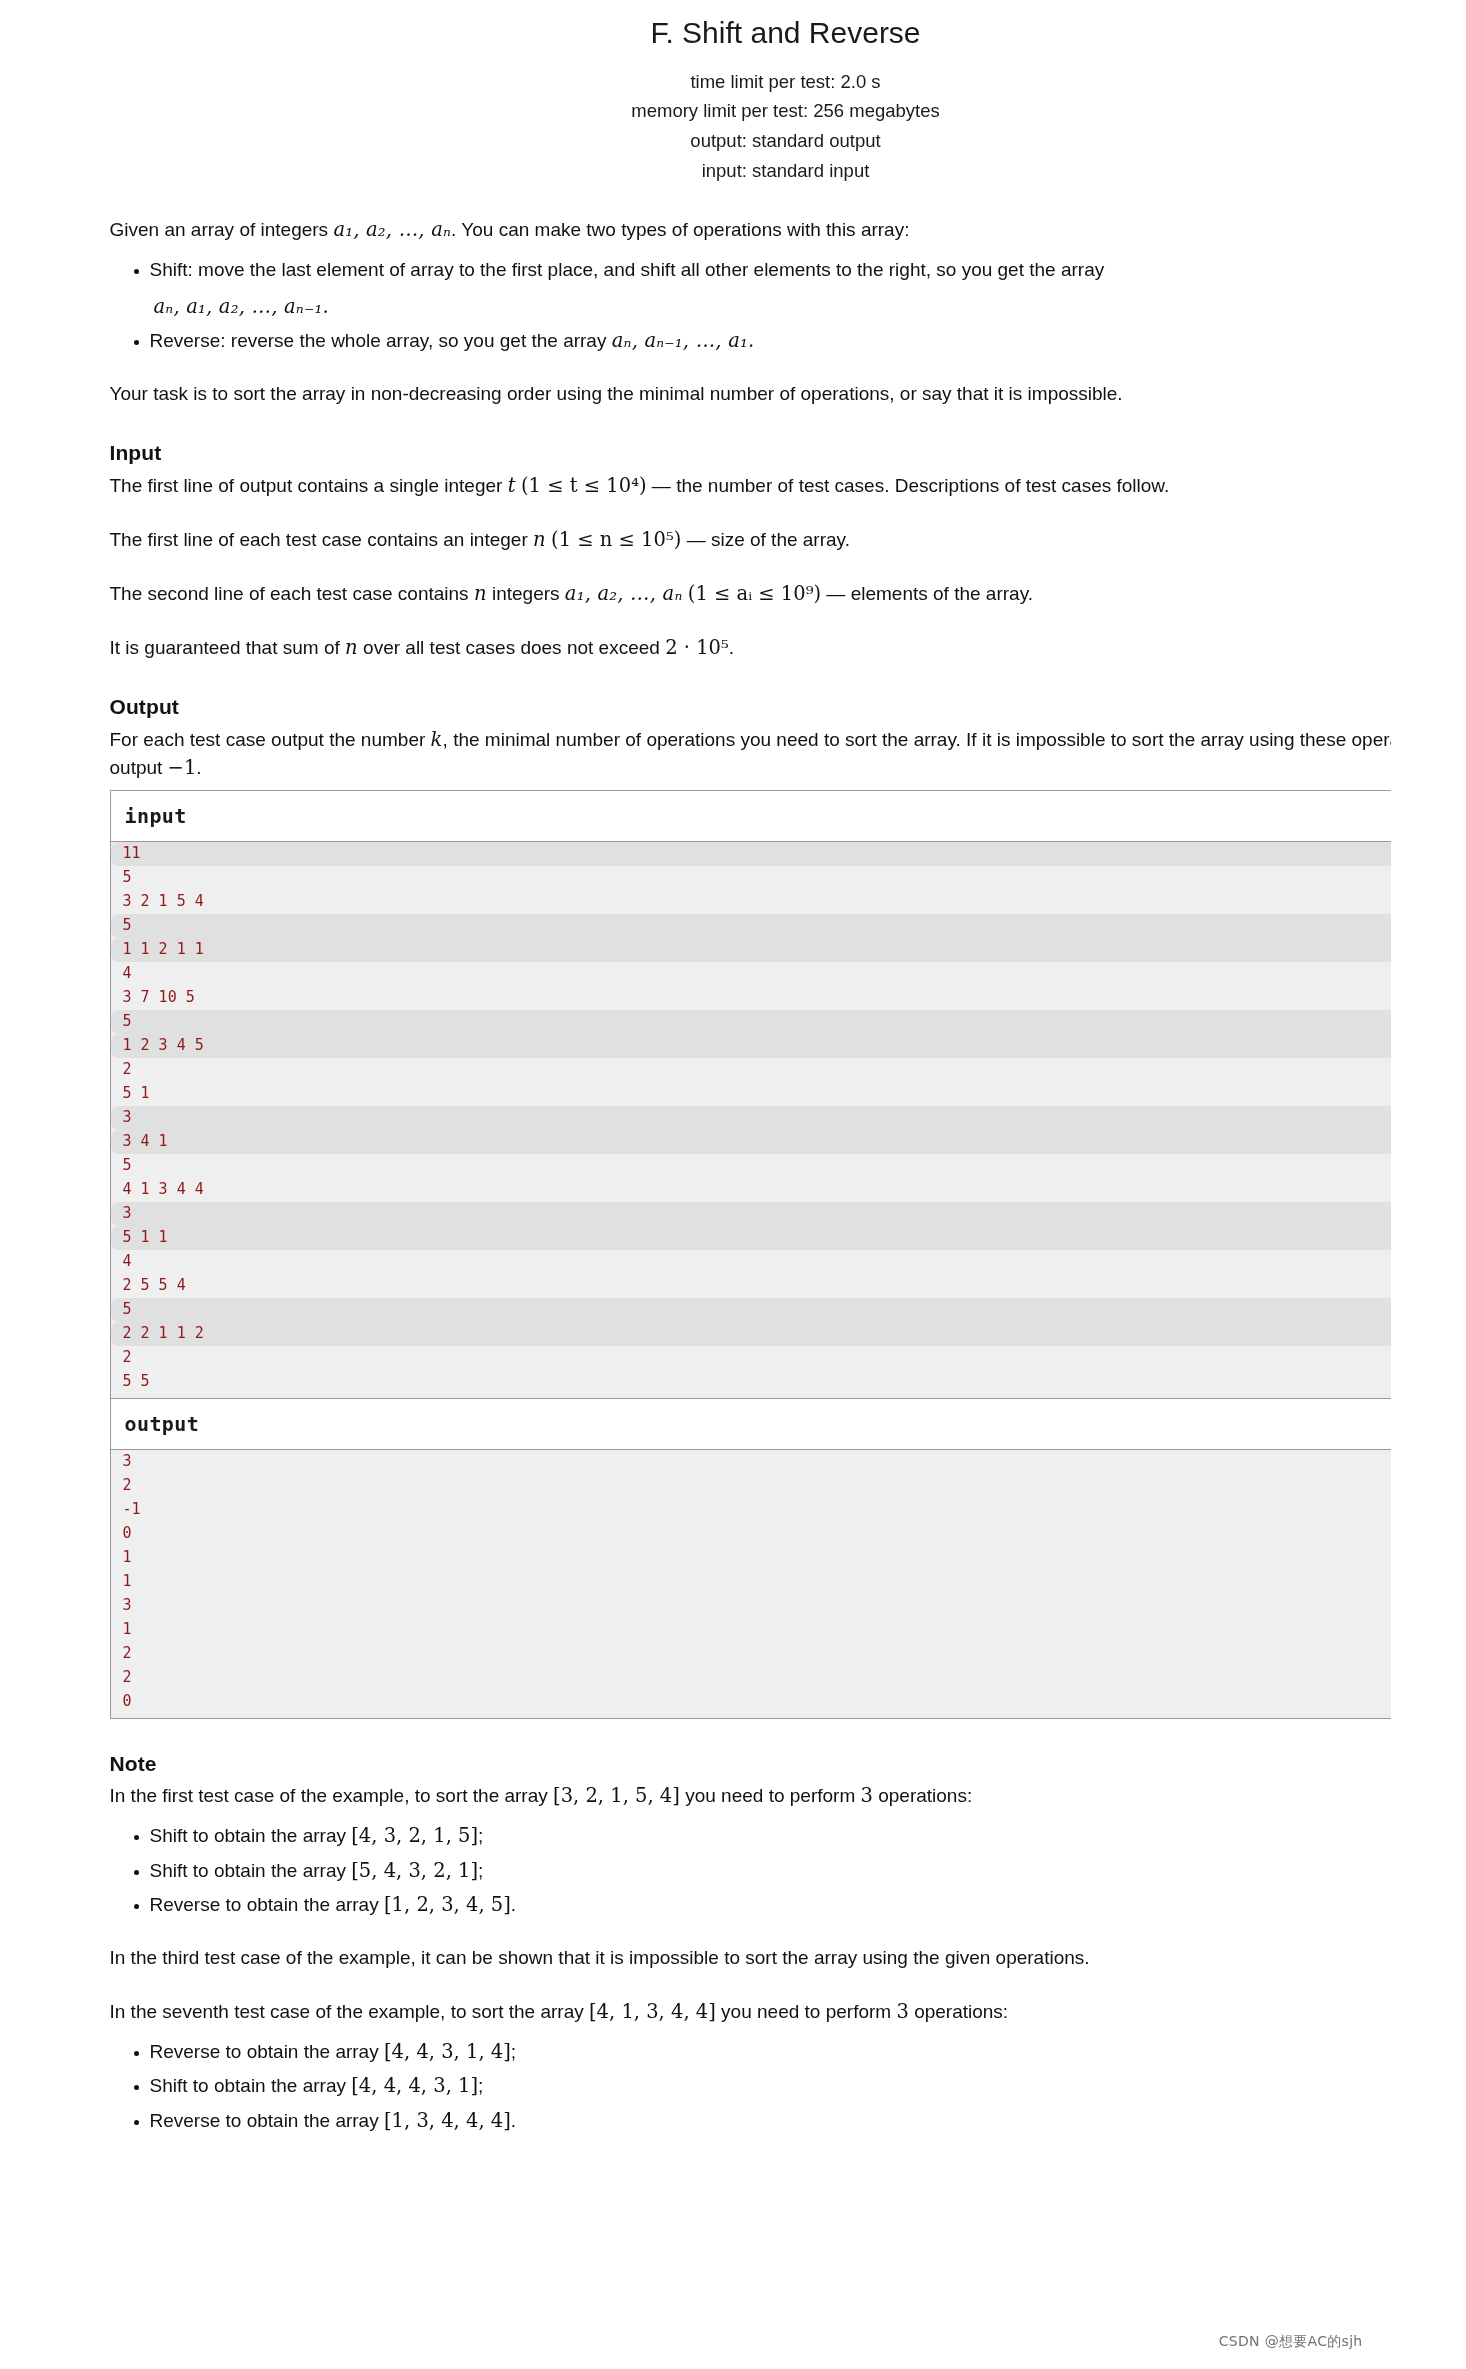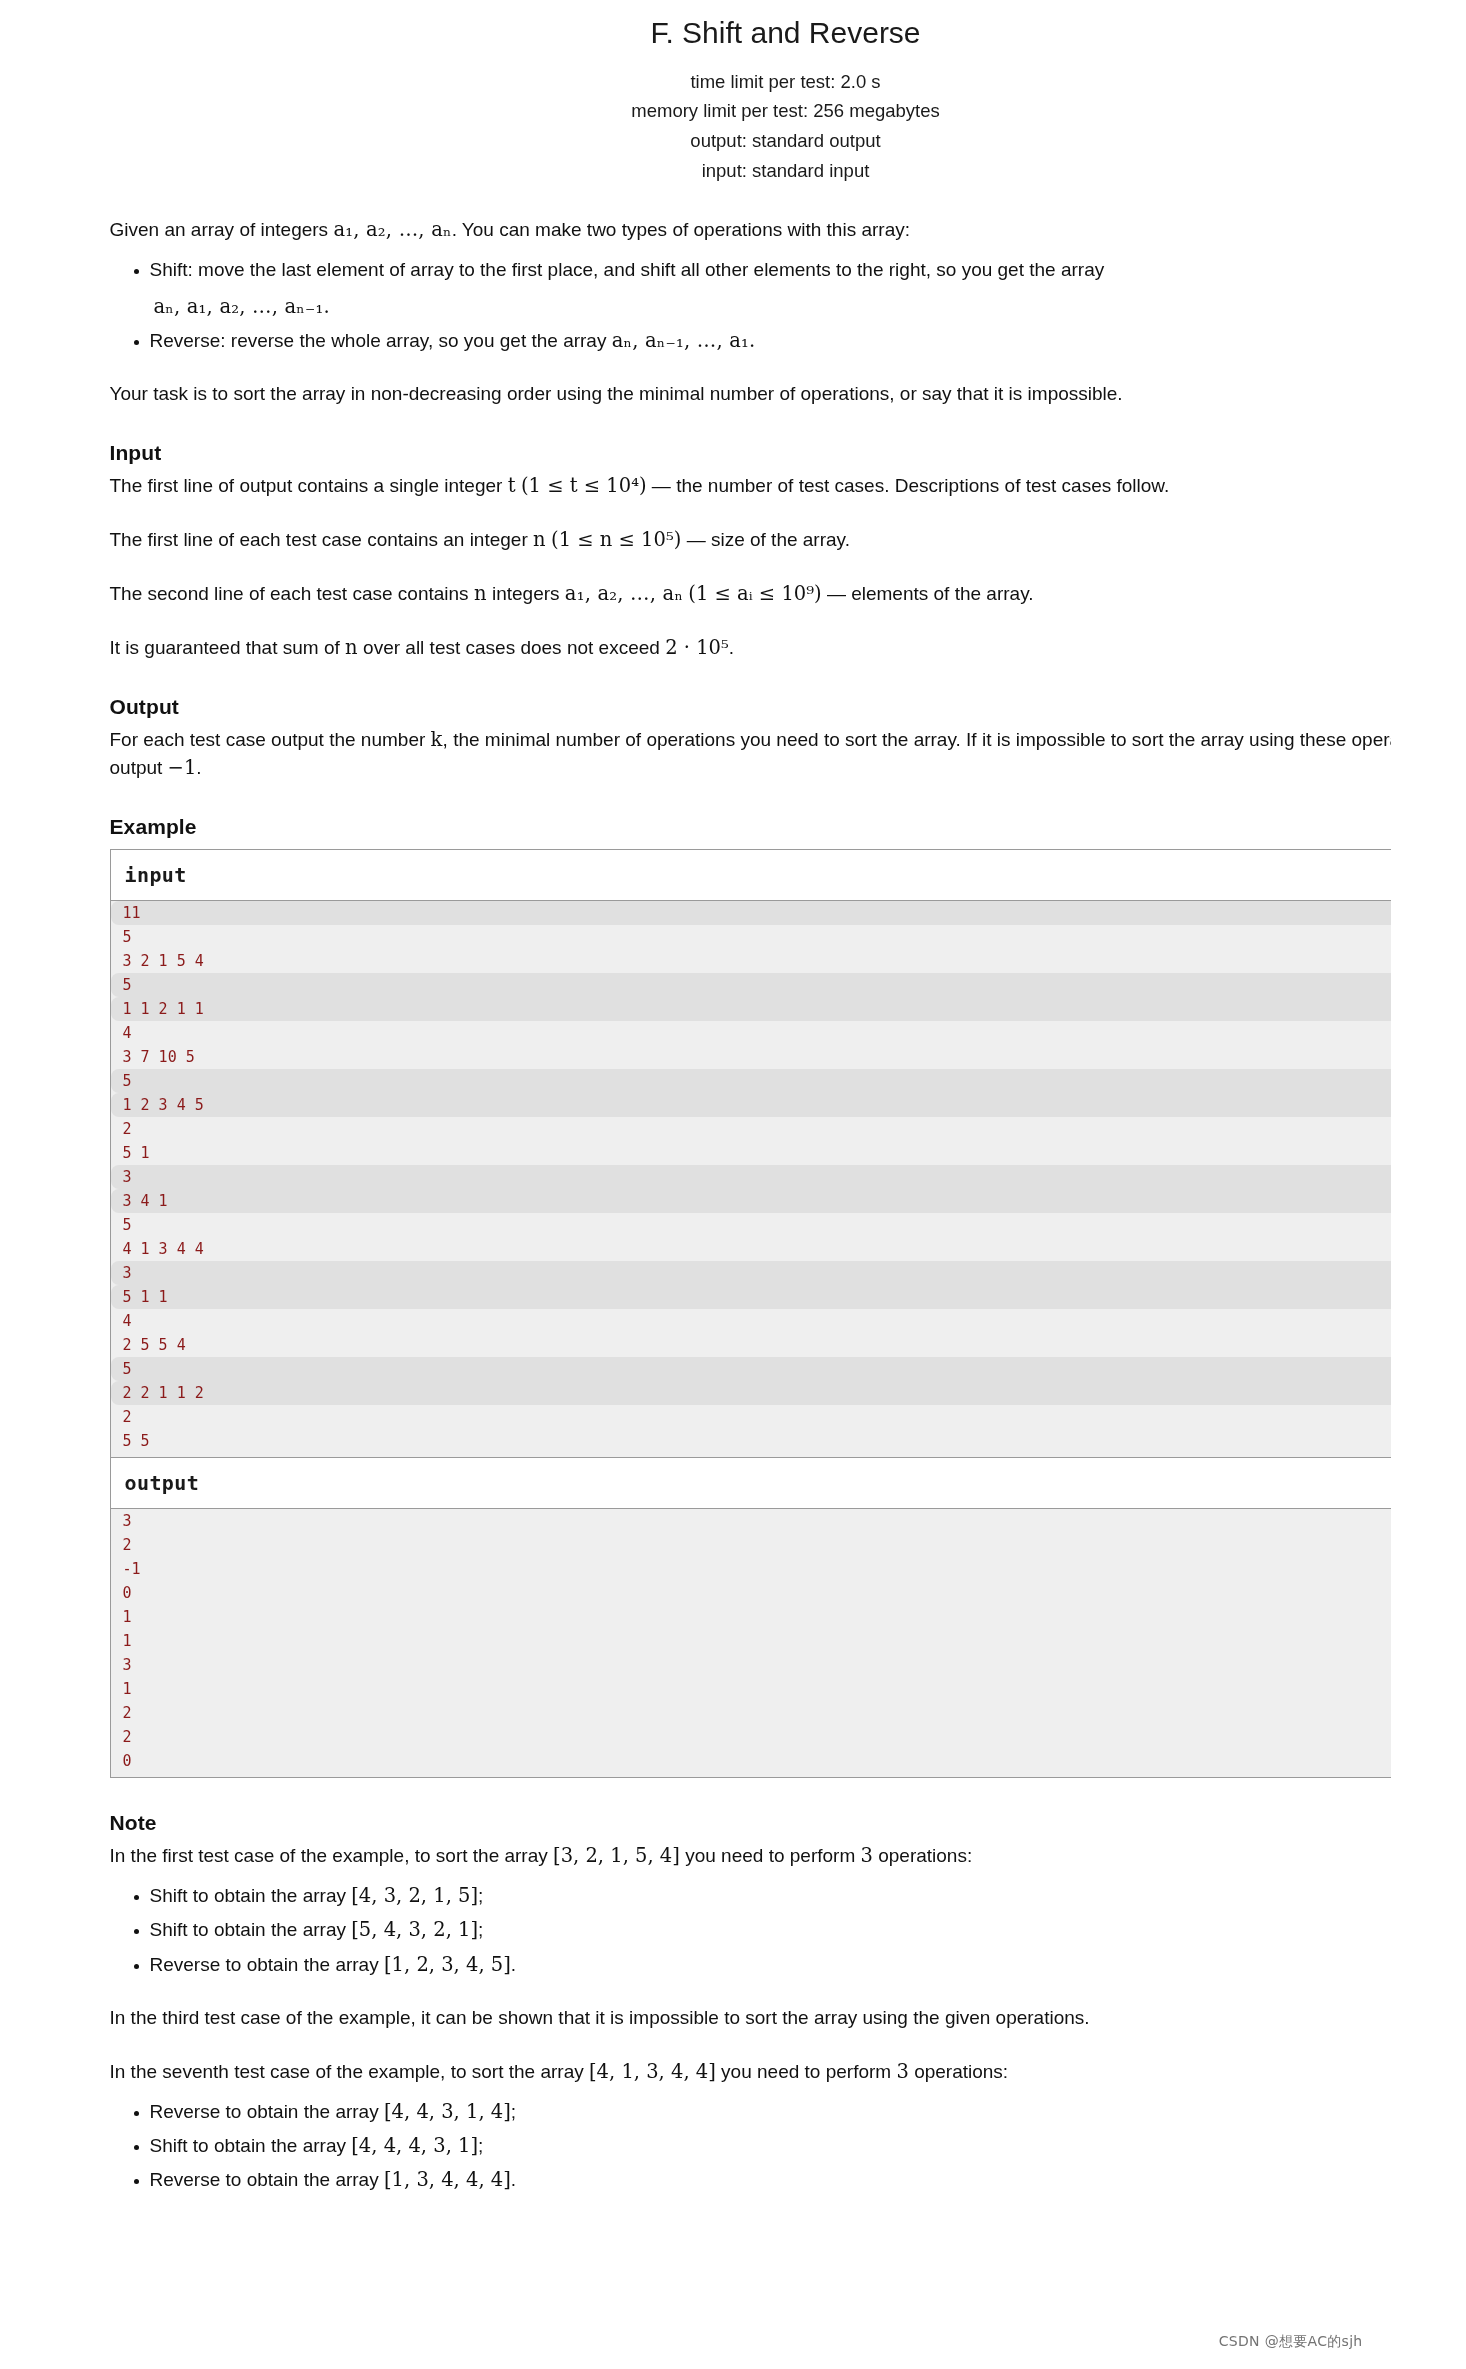--- a/index.html
+++ b/index.html
@@ -83,20 +83,21 @@
     font-size: 21px;
     font-weight: bold;
     margin: 30px 0 4px 0;
     color: #111;
     letter-spacing: 0.1px;
   }
 
   
   .m {
     font-family: "DejaVu Serif", "Liberation Serif", serif;
+    font-style: italic;
     font-size: 19.5px;
     letter-spacing: 0.2px;
     white-space: nowrap;
   }
   .mr {
     font-family: "DejaVu Serif", "Liberation Serif", serif;
     font-style: normal;
     font-size: 19.5px;
     white-space: nowrap;
   }
@@ -206,21 +207,20 @@
       <p class="para"><span>The first line of each test case contains an integer </span><span class="m">n</span> <span class="mr">(1 ≤ n ≤ 10⁵)</span><span> — size of the array.</span></p>
 
       <p class="para"><span>The second line of each test case contains </span><span class="m">n</span><span> integers </span><span class="m">a₁, a₂, …, aₙ</span> <span class="mr">(1 ≤ aᵢ ≤ 10⁹)</span><span> — elements of the array.</span></p>
 
       <p class="para"><span>It is guaranteed that sum of </span><span class="m">n</span><span> over all test cases does not exceed </span><span class="mr">2 · 10⁵</span><span>.</span></p>
 
       <h2 class="section-head">Output</h2>
 
       <p class="para" style="margin-top:2px"><span>For each test case output the number </span><span class="m">k</span><span>, the minimal number of operations you need to sort the array. If it is impossible to sort the array using these operations, output </span><span class="mr">−1</span><span>.</span></p>
 
-      <h2 class="section-head">Example</h2>
 
       <div class="sample-tests">
 
         <div class="sample-block">
           <div class="sample-head">
             <span class="sample-title">input</span>
             <button class="copy-btn">Copy</button>
           </div>
           <div class="sample-data-wrap">
             <pre class="sample-data" id="input-data"><div class="data-line alt">11</div><div class="data-line">5</div><div class="data-line">3 2 1 5 4</div><div class="data-line alt">5</div><div class="data-line alt">1 1 2 1 1</div><div class="data-line">4</div><div class="data-line">3 7 10 5</div><div class="data-line alt">5</div><div class="data-line alt">1 2 3 4 5</div><div class="data-line">2</div><div class="data-line">5 1</div><div class="data-line alt">3</div><div class="data-line alt">3 4 1</div><div class="data-line">5</div><div class="data-line">4 1 3 4 4</div><div class="data-line alt">3</div><div class="data-line alt">5 1 1</div><div class="data-line">4</div><div class="data-line">2 5 5 4</div><div class="data-line alt">5</div><div class="data-line alt">2 2 1 1 2</div><div class="data-line">2</div><div class="data-line">5 5</div></pre>

